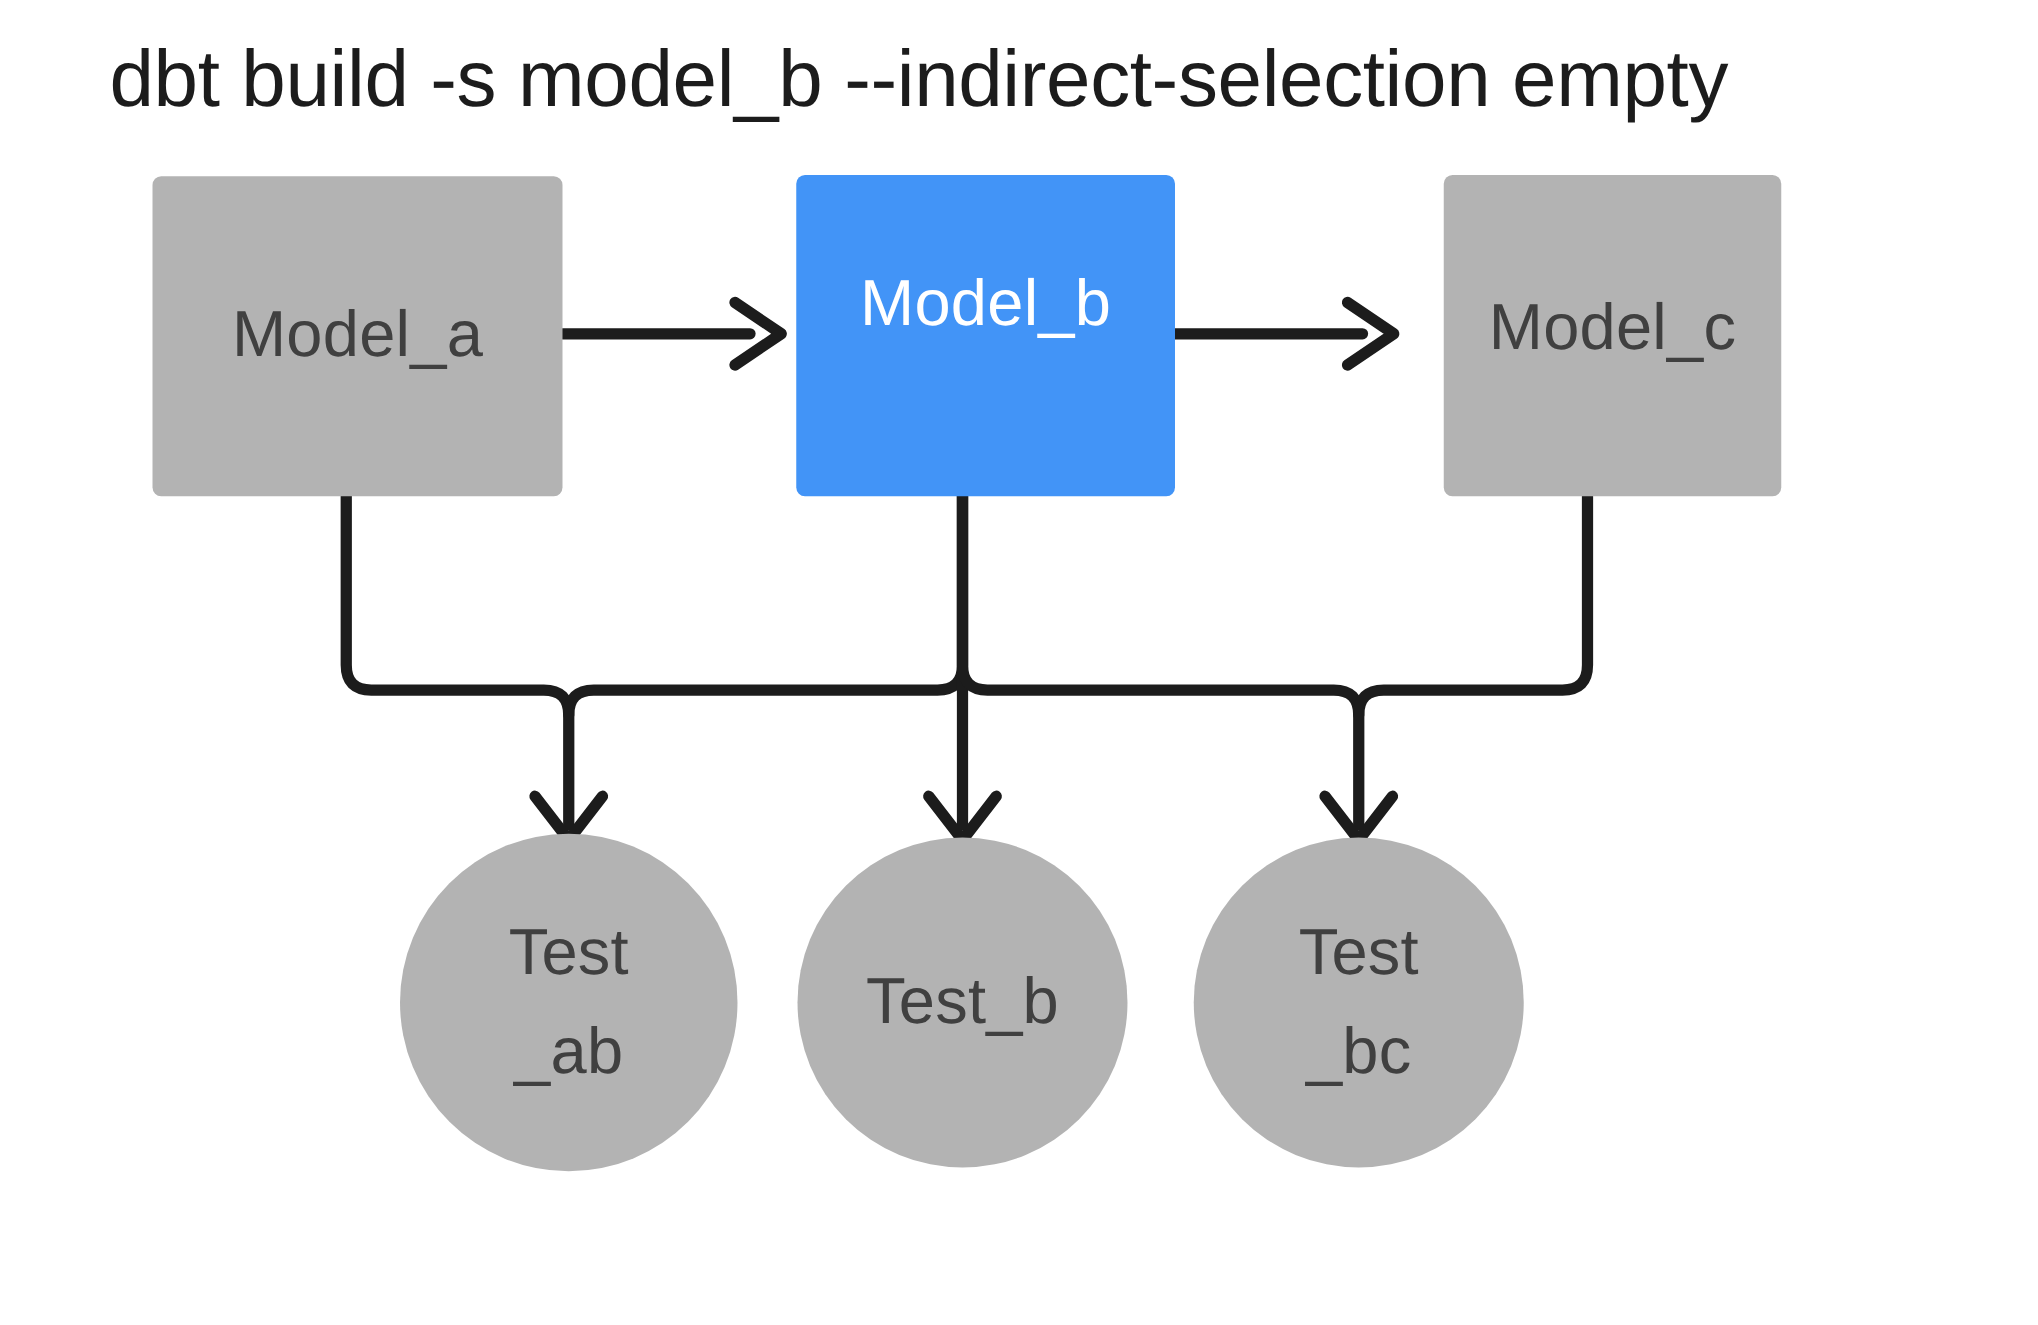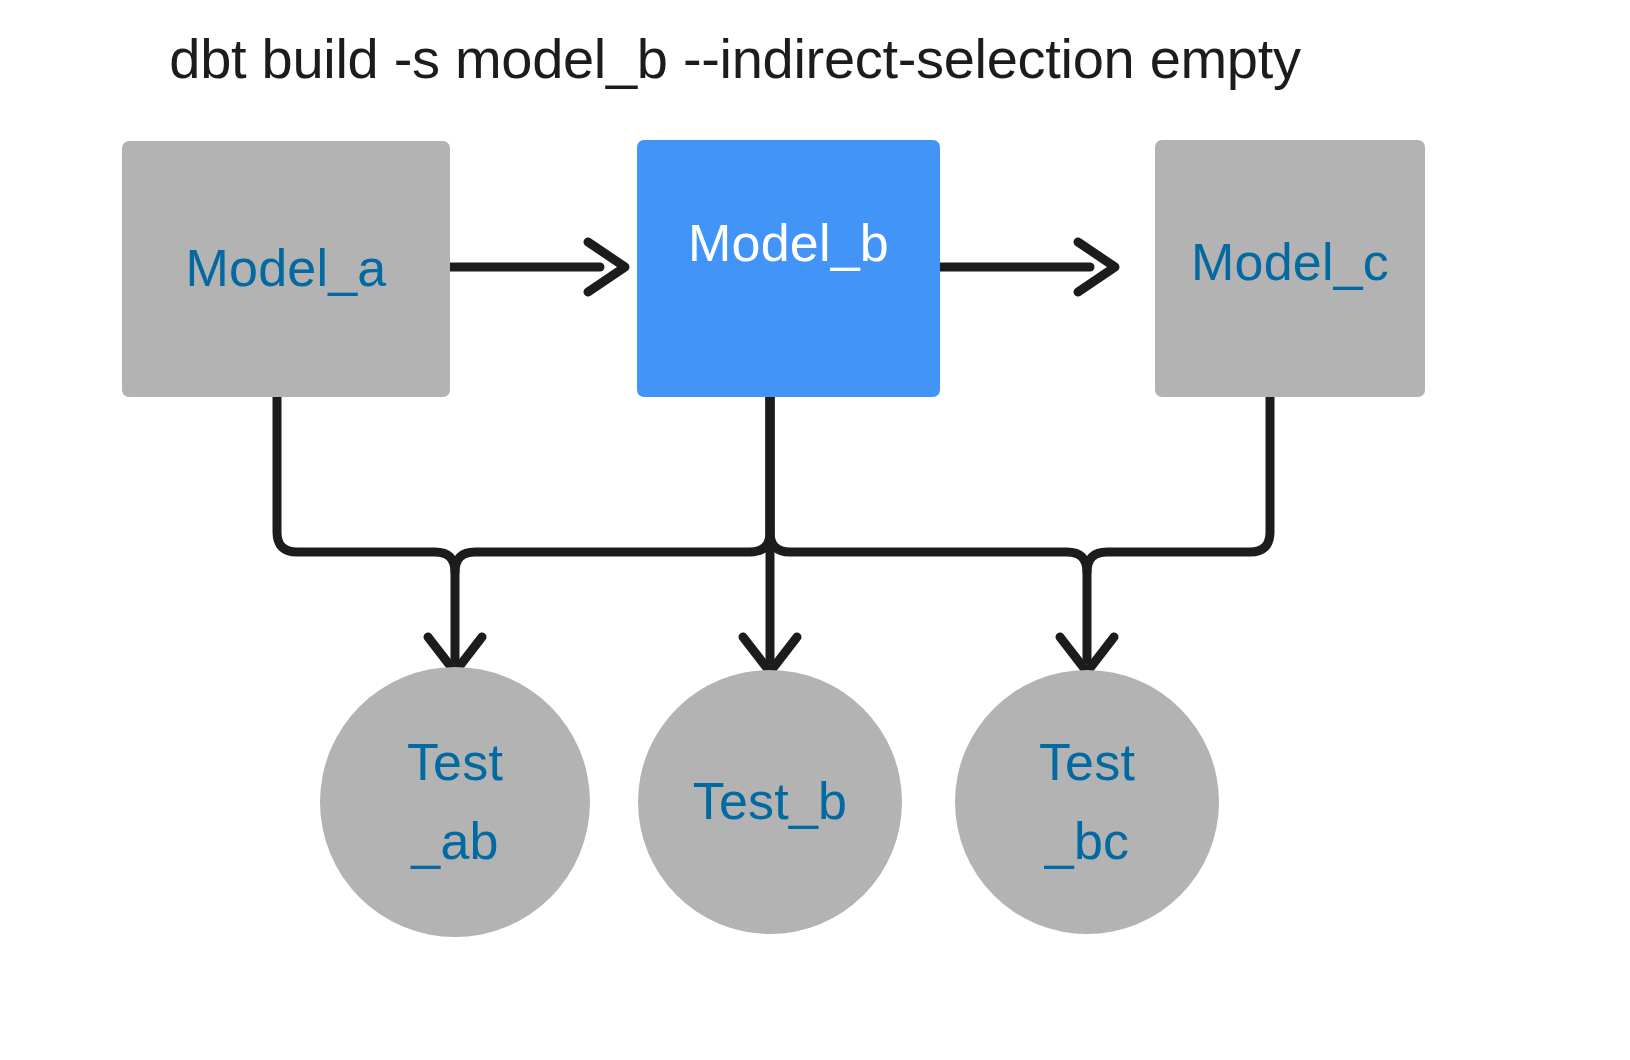--- a/index.html
+++ b/index.html
@@ -24,36 +24,36 @@
     width: 1630px;
     height: 1060px;
   }
   .node-label {
     position: absolute;
     display: flex;
     align-items: center;
     justify-content: center;
     text-align: center;
     pointer-events: none;
-    color: #0369a1;
+    color: #404040;
     font-size: 52px;
     font-weight: 400;
     line-height: 1.52;
     letter-spacing: 0.2px;
     white-space: pre-line;
   }
   .node-label.on-blue { color: #ffffff; }
   .title {
     position: absolute;
     left: 0;
     top: 26px;
     width: 1470px;
     text-align: center;
     color: #1c1c1c;
-    font-size: 56px;
+    font-size: 64px;
     font-weight: 400;
     letter-spacing: -0.3px;
   }
 </style>
 </head>
 <body>
 
 <div id="canvas">
 
   <div class="title">dbt build -s model_b --indirect-selection empty</div>

